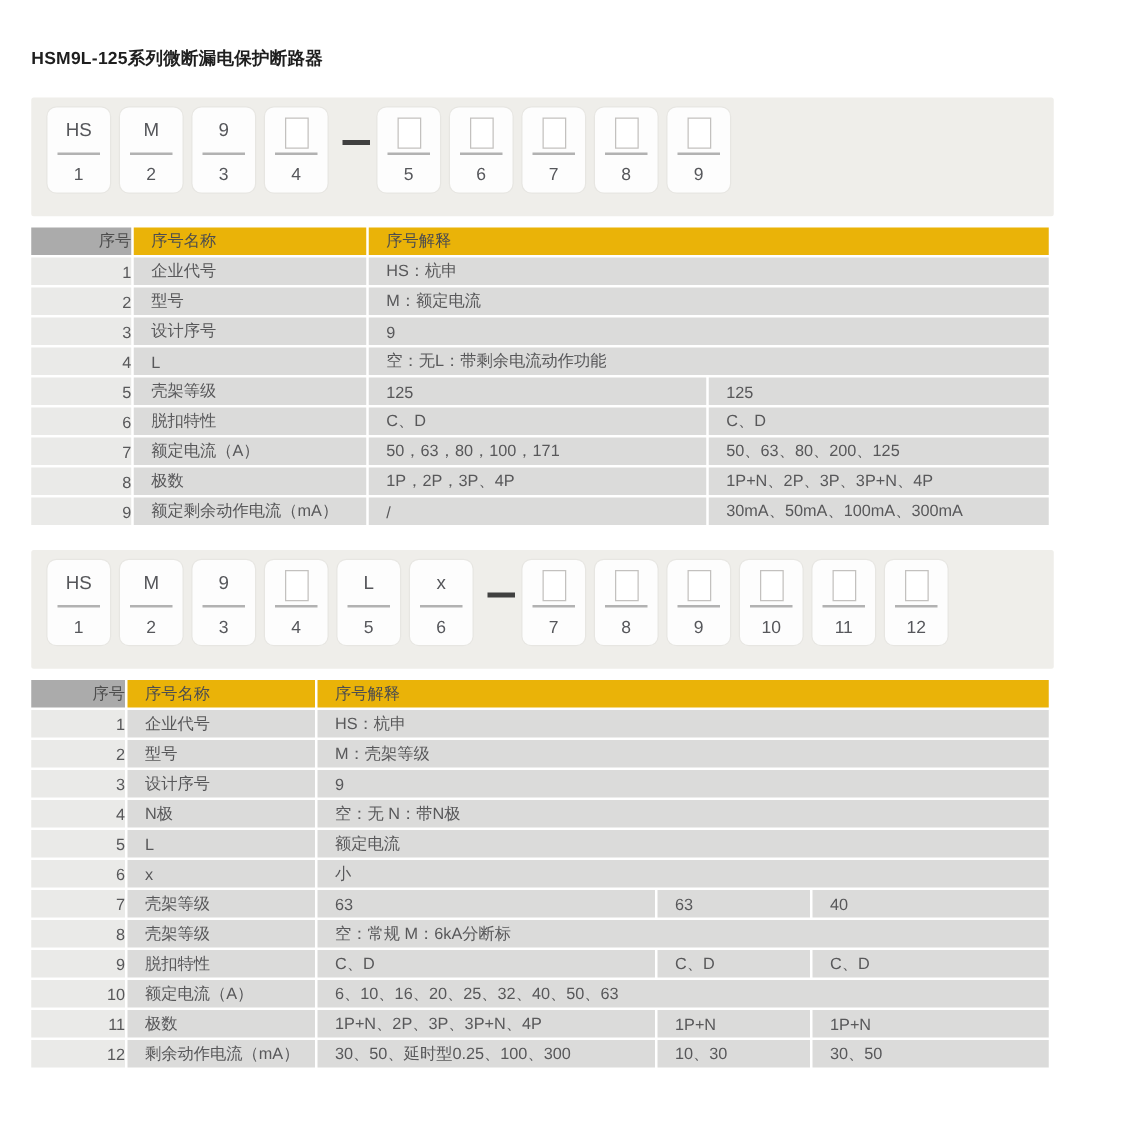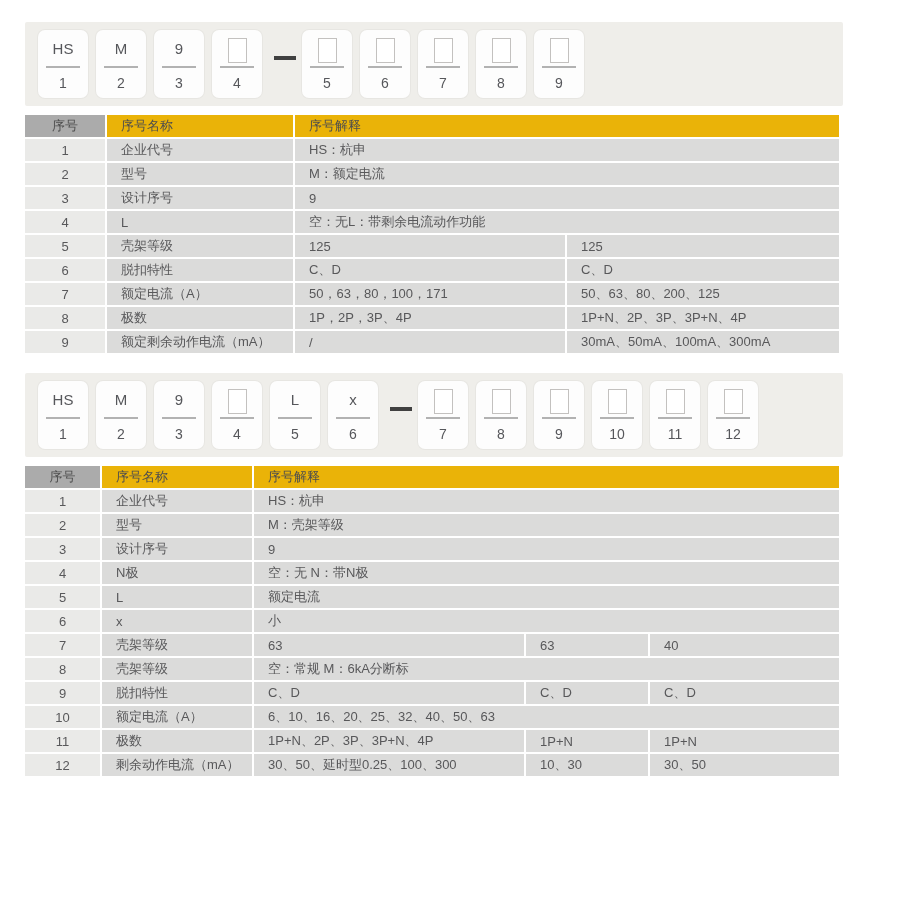--- a/index.html
+++ b/index.html
@@ -8,21 +8,21 @@
     font-family:"Liberation Sans","DejaVu Sans",sans-serif;
     color:#58585a;
   }
   .wrap{padding-left:25px;}
   .sec-title{margin:0;font-size:14px;font-weight:700;color:#1e1e1e;letter-spacing:.2px;}
   #title1{padding-top:38px;}
   #title2{padding-top:24px;}
 
   
   .panel{
-    margin-top:22px;width:818px;height:84px;background:#efeeea;
+    margin-top:22px;width:818px;height:95px;background:#efeeea;
     display:flex;align-items:flex-start;padding:8px 16px 0 13px;
     box-sizing:border-box;border-radius:2px;text-align:center;
   }
   .mbox{
     width:50px;height:68px;background:#fdfdfd;border-radius:7px;margin-right:8px;
     display:flex;flex-direction:column;align-items:center;
     box-shadow:0 0 0 1px rgba(0,0,0,.03);
   }
   .slot{height:36px;display:flex;align-items:center;justify-content:center;
         font-size:15px;color:#56575b;}
@@ -31,29 +31,30 @@
   .mline{width:34px;height:2px;background:#b2b2b2;}
   .mnum{flex:1;display:flex;align-items:center;justify-content:center;
         font-size:14px;color:#56575b;}
   .mdash{width:22px;height:4px;background:#404040;margin:26px 6px 0 4px;}
 
   
   .t{border-collapse:separate;border-spacing:2px;margin-top:7px;margin-left:-2px;
      font-size:13px;color:#58585a;table-layout:fixed;}
   .t td{height:22px;padding:0 4px 0 14px;background:#dbdbda;vertical-align:middle;
         overflow:hidden;white-space:nowrap;}
-  .t td.no{text-align:center;padding:0;background:#eaeae8;}
+  .t td.no{text-align:right;padding:0;background:#eaeae8;}
   .t tr.hd td{background:#eab308;color:#4e4e4e;}
   .t tr.hd td.no{background:#ababab;}
 </style>
 </head>
 <body>
 
 <div class="wrap">
 
+  <h2 class="sec-title" id="title1">HSM9L-125系列微断漏电保护断路器</h2>
 
   <div class="panel">
     <div class="mbox">
       <span class="slot">HS</span>
       <span class="mline"></span>
       <span class="mnum">1</span>
     </div>
     <div class="mbox">
       <span class="slot">M</span>
       <span class="mline"></span>

